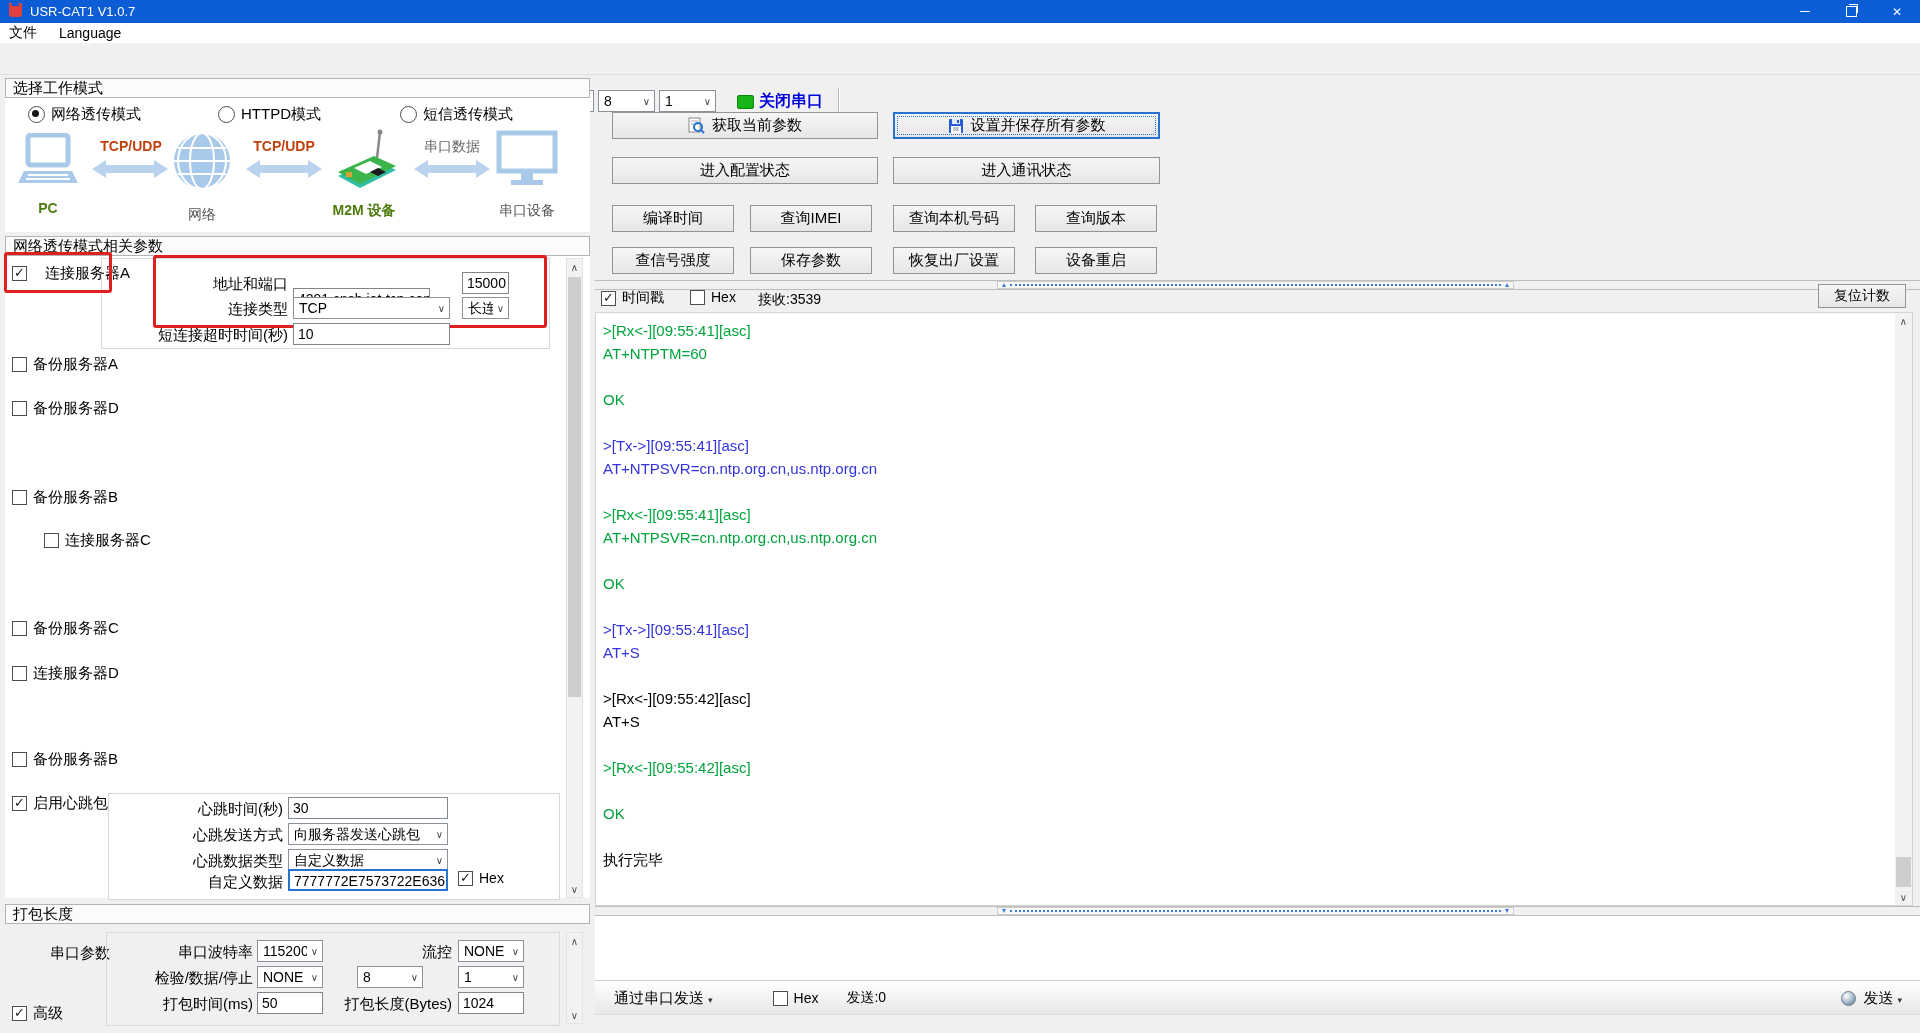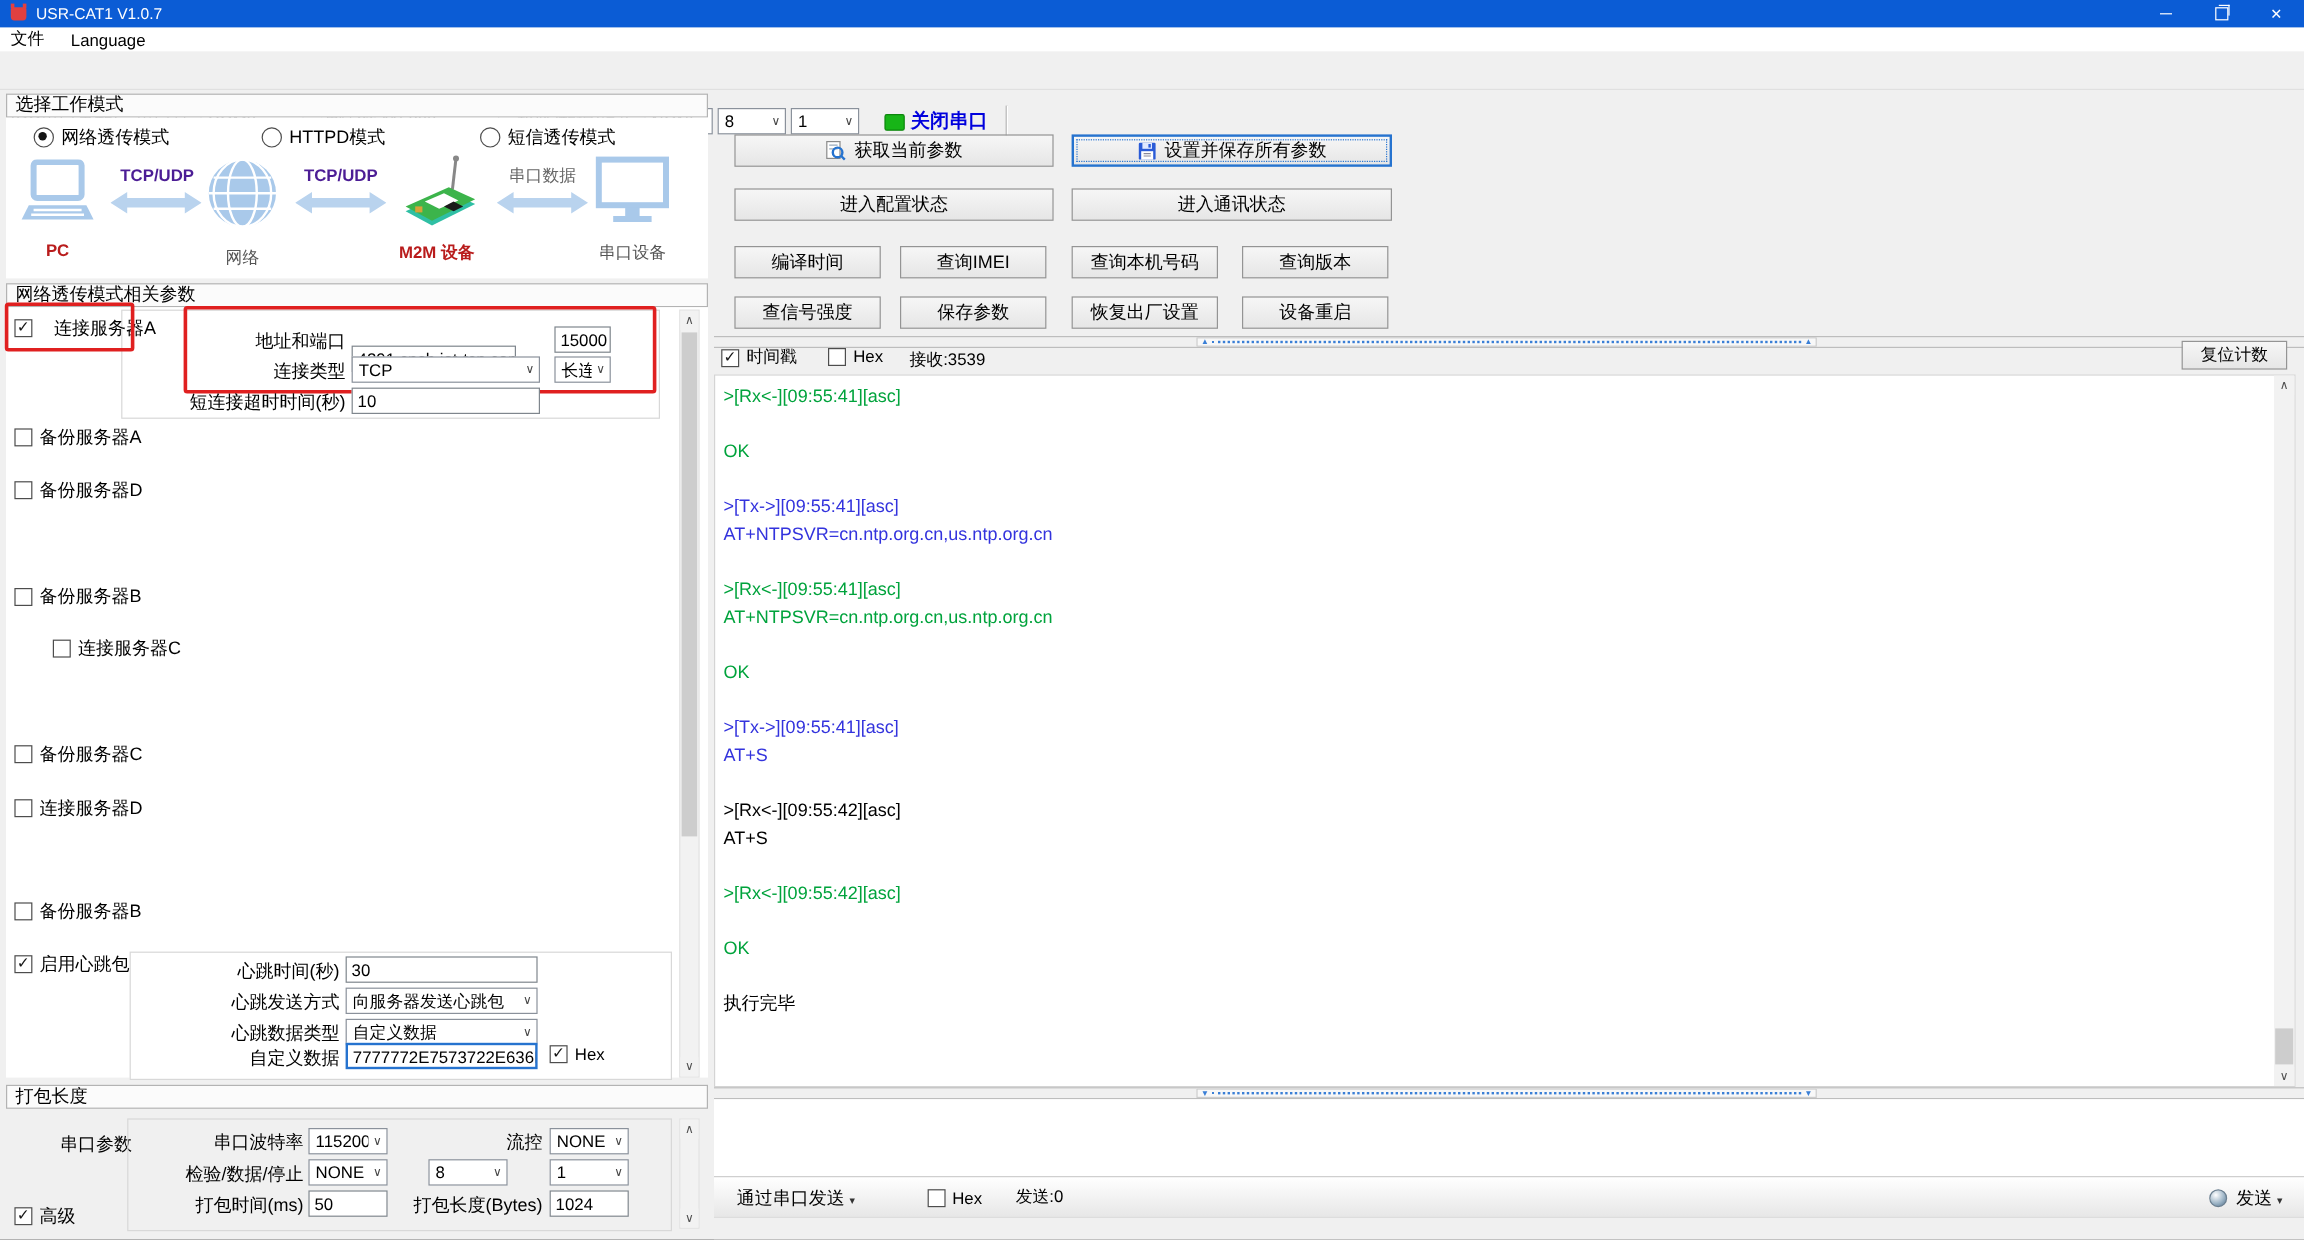--- a/index.html
+++ b/index.html
@@ -57,22 +57,22 @@
   .tri{color:#3a7fd6;font-size:8px;line-height:8px;}
   .tri-up::after{content:"▴";} .tri-down::after{content:"▾";}
   
   .log{position:absolute;background:#fff;border:1px solid #d4d4d4;box-sizing:border-box;overflow:hidden;}
   .log-line{height:23px;line-height:23px;font-size:15px;white-space:pre;padding-left:7px;}
   .sendbar{position:absolute;background:linear-gradient(#ffffff,#e6e6e6);border-top:1px solid #cfcfcf;display:flex;align-items:center;}
   .send-icon{width:13px;height:13px;border-radius:50%;background:radial-gradient(circle at 35% 30%,#ffffff,#9fb6c8 55%,#51708a);border:1px solid #6b7f90;}
   .caret::after{content:"▾";font-size:9px;color:#333;margin-left:4px;}
   
   .diag-label{position:absolute;font-size:14px;color:#555;white-space:nowrap;text-align:center;}
-  .diag-label.strong{color:#b91c1c;font-weight:bold;}
-  .link-label{position:absolute;font-size:14px;color:#4c1d95;font-weight:bold;white-space:nowrap;text-align:center;}
+  .diag-label.strong{color:#4d7c0f;font-weight:bold;}
+  .link-label{position:absolute;font-size:14px;color:#c2410c;font-weight:bold;white-space:nowrap;text-align:center;}
 </style>
 </head>
 <body>
 
 <div id="app">
 
   <div class="titlebar">
     <div class="app-icon"></div>
     <div class="title-text">USR-CAT1 V1.0.7</div>
     <div class="wbtn" style="left:1782px;">
@@ -383,20 +383,21 @@
   <div class="cbrow" style="left:690px;top:289px;font-size:14px;">
     <span class="cbx"></span>
     <span>Hex</span>
   </div>
   <div class="lbl" style="left:758px;top:291px;font-size:14px;">接收:3539</div>
   <div class="smallbtn" style="left:1818px;top:284px;width:88px;">复位计数</div>
 
   <div class="log" style="left:595px;top:312px;width:1318px;height:594px;">
     <div style="padding-top:6px;">
         <div class="log-line" style="color: rgb(0, 163, 60);">&gt;[Rx&lt;-][09:55:41][asc]</div>
+        <div class="log-line" style="color: rgb(0, 163, 60);">AT+NTPTM=60</div>
         <div class="log-line" style="color: rgb(0, 0, 0);"></div>
         <div class="log-line" style="color: rgb(0, 163, 60);">OK</div>
         <div class="log-line" style="color: rgb(0, 0, 0);"></div>
         <div class="log-line" style="color: rgb(51, 51, 221);">&gt;[Tx-&gt;][09:55:41][asc]</div>
         <div class="log-line" style="color: rgb(51, 51, 221);">AT+NTPSVR=cn.ntp.org.cn,us.ntp.org.cn</div>
         <div class="log-line" style="color: rgb(0, 0, 0);"></div>
         <div class="log-line" style="color: rgb(0, 163, 60);">&gt;[Rx&lt;-][09:55:41][asc]</div>
         <div class="log-line" style="color: rgb(0, 163, 60);">AT+NTPSVR=cn.ntp.org.cn,us.ntp.org.cn</div>
         <div class="log-line" style="color: rgb(0, 0, 0);"></div>
         <div class="log-line" style="color: rgb(0, 163, 60);">OK</div>

